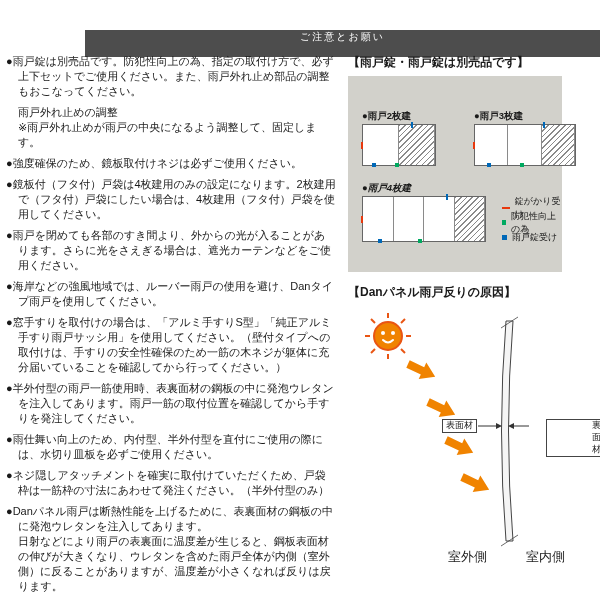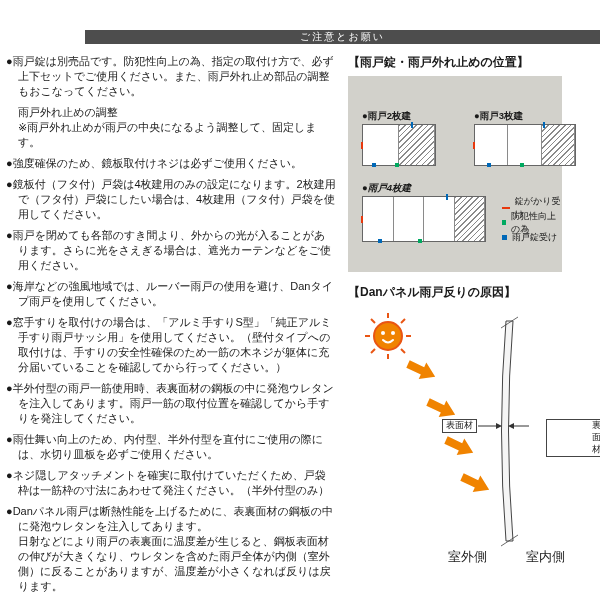--- a/index.html
+++ b/index.html
@@ -1,18 +1,18 @@
 <!DOCTYPE html>
 <html><head>
 <meta charset="utf-8">
 <style>
   html,body{margin:0;padding:0;}
   body{width:600px;height:600px;background:#fff;font-family:"Liberation Sans","DejaVu Sans",sans-serif;color:#1a1a1a;}
   .page{position:relative;width:600px;height:600px;overflow:hidden;background:#fff;}
-  .header-bar{position:absolute;left:85px;right:0;top:30px;height:14px;background:#4d4d4d;color:#fff;font-size:10px;line-height:14px;text-align:center;letter-spacing:2px;}
+  .header-bar{position:absolute;left:85px;right:0;top:30px;height:27px;background:#4d4d4d;color:#fff;font-size:10px;line-height:14px;text-align:center;letter-spacing:2px;}
   .content{position:absolute;left:6px;top:54px;width:588px;display:flex;gap:12px;}
   .left-col{width:330px;font-size:11px;line-height:15px;}
   .note{margin:0 0 6px 0;}
   .bullet{padding-left:12px;text-indent:-12px;}
   .sub{padding-left:12px;}
   .m0{margin-bottom:0;}
   .right-col{width:246px;}
   .section-title{font-weight:bold;font-size:12px;margin:0 0 5px 0;}
   .pos-box{position:relative;width:214px;height:196px;background:#d2d1cb;margin-bottom:12px;}
   .diagram-label{position:absolute;font-size:9.5px;font-weight:bold;}
@@ -57,21 +57,21 @@
       <div class="note bullet">●半外付型の雨戸一筋使用時、表裏面材の鋼板の中に発泡ウレタンを注入してあります。雨戸一筋の取付位置を確認してから手すりを発注してください。</div>
       <div class="note bullet">●雨仕舞い向上のため、内付型、半外付型を直付にご使用の際には、水切り皿板を必ずご使用ください。</div>
       <div class="note bullet">●ネジ隠しアタッチメントを確実に取付けていただくため、戸袋枠は一筋枠の寸法にあわせて発注ください。（半外付型のみ）</div>
       <div class="note bullet m0">●Danパネル雨戸は断熱性能を上げるために、表裏面材の鋼板の中に発泡ウレタンを注入してあります。</div>
       <div class="note sub">日射などにより雨戸の表裏面に温度差が生じると、鋼板表面材の伸びが大きくなり、ウレタンを含めた雨戸全体が内側（室外側）に反ることがありますが、温度差が小さくなれば反りは戻ります。</div>
 
     </div>
 
     <div class="right-col">
 
-      <div class="section-title">【雨戸錠・雨戸外れ止めの位置】</div>
+      <div class="section-title">【雨戸錠・雨戸錠は別売品です】</div>
 
       <div class="pos-box">
 
         <div class="diagram-label" style="left:14px;top:34px;">●雨戸2枚建</div>
         <div class="shutter" style="left:14px;top:48px;width:74px;height:42px;">
           <div class="pane"></div>
           <div class="pane hatch"></div>
           <span class="mk mk-red"></span>
           <span class="mk mk-green"></span>
           <span class="mk mk-blue"></span>

